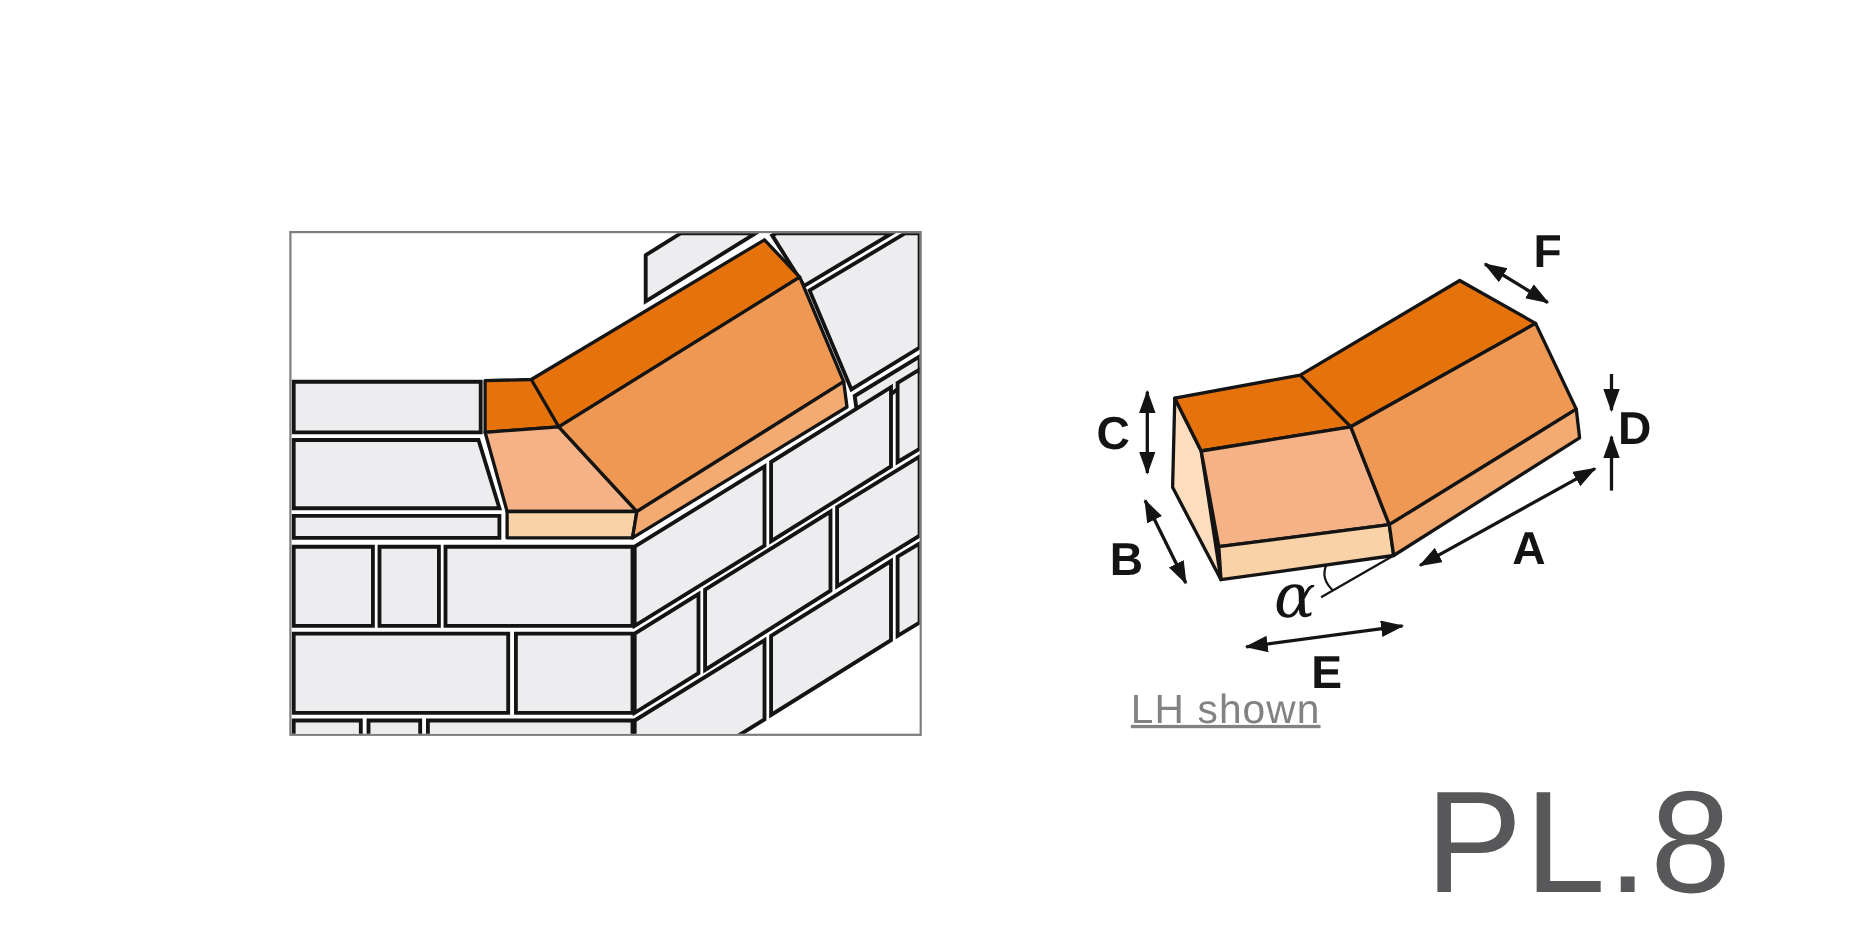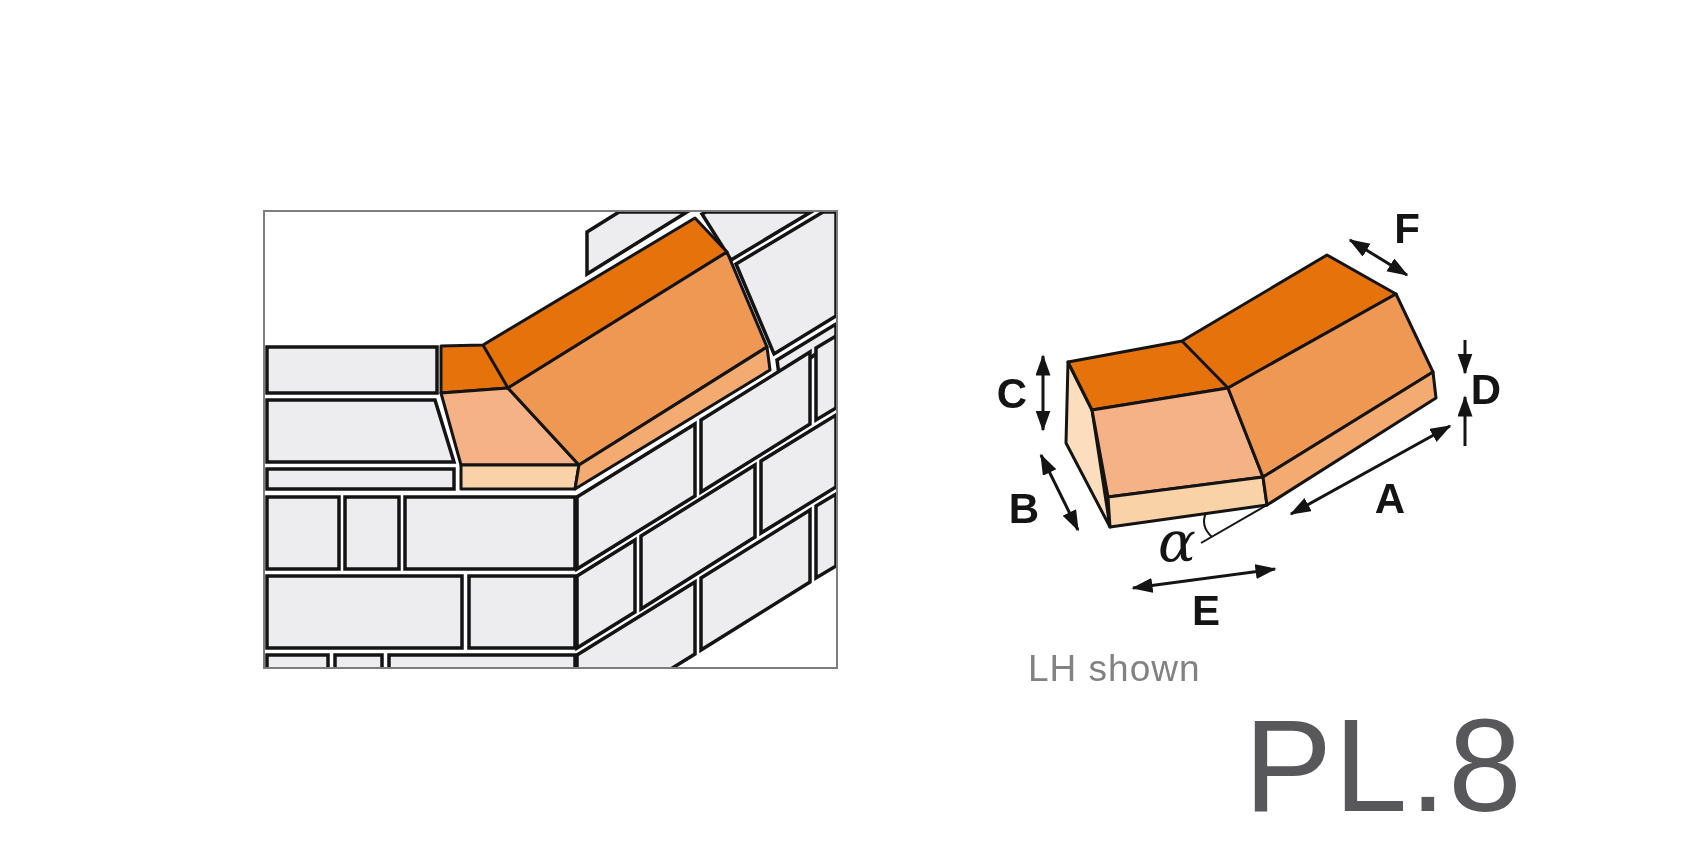--- a/index.html
+++ b/index.html
@@ -16,23 +16,23 @@
   .f-bl{fill:var(--brick_base_left);stroke:var(--line);stroke-width:3;stroke-linejoin:round;}
   .f-br{fill:var(--brick_base_right);stroke:var(--line);stroke-width:3;stroke-linejoin:round;}
   .f-end{fill:var(--brick_end);stroke:var(--line);stroke-width:3;stroke-linejoin:round;}
   .fold{stroke:var(--line);stroke-width:3;fill:none;}
   .dim{stroke:var(--line);stroke-width:3;fill:none;}
   .thin{stroke:var(--line);stroke-width:2;fill:none;}
   .dim-label{font-family:"Liberation Sans",sans-serif;font-weight:bold;font-size:42px;
              fill:var(--line);text-anchor:middle;}
   .alpha-label{font-family:"DejaVu Serif",serif;font-style:italic;font-size:56px;
                fill:var(--line);text-anchor:middle;}
-  .note-text{position:absolute;left:1028px;top:648px;font-size:37px;color:var(--note_text);
-             letter-spacing:1px;}
-  .code-text{position:absolute;left:1244px;top:700px;font-size:132px;line-height:1;
+  .note-text{position:absolute;left:1028px;top:624px;font-size:37px;color:var(--note_text);
+             letter-spacing:1px;text-decoration:underline;}
+  .code-text{position:absolute;left:1296px;top:700px;font-size:132px;line-height:1;
              color:var(--code_text);letter-spacing:2px;}
 </style>
 </head>
 <body>
 
 <div id="stage">
 
   <div class="wall-box">
     <svg width="571" height="455" viewBox="0 0 571 455">
       <g>

